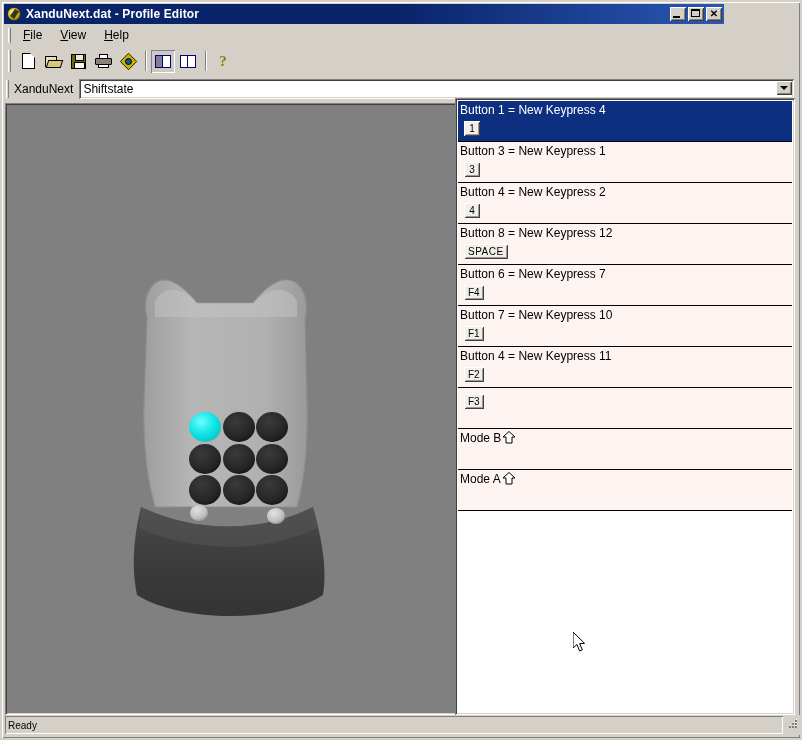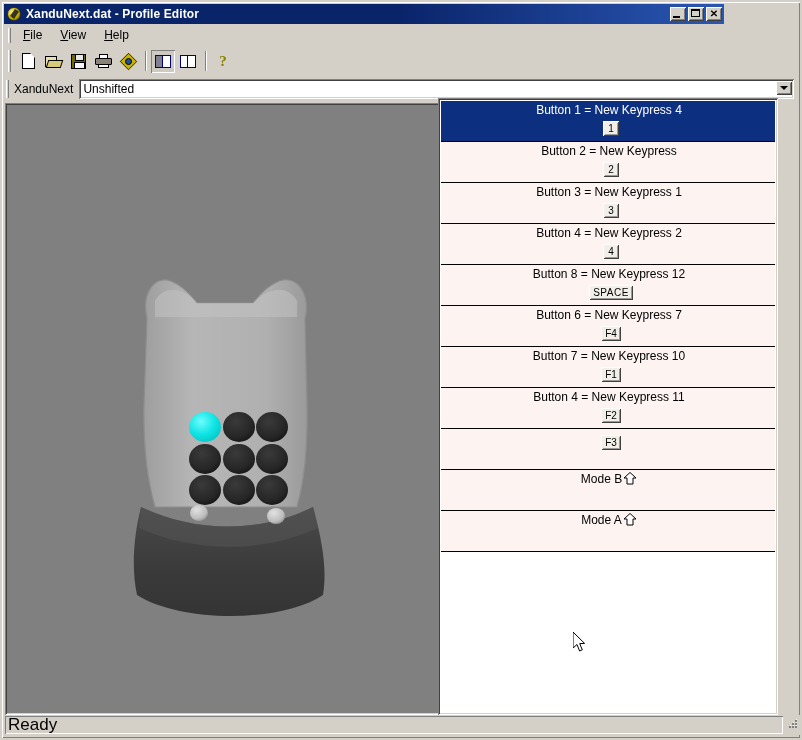--- a/index.html
+++ b/index.html
@@ -383,29 +383,28 @@
     background: #808080;
     box-shadow: inset 1px 1px 0 #808080, inset -1px -1px 0 #ffffff,
                 inset 2px 2px 0 #404040, inset -2px -2px 0 #d4d0c8;
     box-sizing: border-box;
     overflow: hidden;
   }
   .device { position: absolute; left: 0; top: 0; width: 100%; height: 100%; }
 
   .listpane {
     position: absolute;
-    left: 436px; top: 96px;
+    left: 453px; top: 96px;
     width: 340px;
     height: 617px;
     background: #ffffff;
     box-shadow: inset 1px 1px 0 #808080, inset -1px -1px 0 #ffffff,
                 inset 2px 2px 0 #404040, inset -2px -2px 0 #d4d0c8;
     box-sizing: border-box;
     overflow: hidden;
-    text-align: center;
   }
   .list-inner {
     position: absolute;
     left: 3px; top: 3px;
     right: 3px; bottom: 3px;
     background: #ffffff;
     overflow: hidden;
   }
   .row {
     height: 41px;
@@ -461,21 +460,21 @@
   }
   .status-cell {
     flex: 1;
     height: 18px;
     margin-right: 2px;
     box-shadow: inset 1px 1px 0 #808080, inset -1px -1px 0 #ffffff;
     display: flex;
     align-items: center;
     padding-left: 3px;
     box-sizing: border-box;
-    font-size: 17px;
+    font-size: 10px;
     color: #000;
   }
   .status-grip {
     width: 14px; height: 14px;
     position: relative;
     margin-right: 1px;
   }
 
   .cursor {
     position: absolute;
@@ -566,21 +565,21 @@
 
     <div class="tool">
       <span class="ic-help">?</span>
     </div>
   </div>
 
   <div class="shiftbar">
     <div class="shift-grip"></div>
     <div class="shift-label">XanduNext</div>
     <div class="combo">
-      <span class="combo-value">Unshifted</span>
+      <span class="combo-value">Shiftstate</span>
       <span class="combo-arrow">
           <span class="tri"></span>
         </span>
     </div>
   </div>
 
   <div class="viewport">
     <svg class="device" viewBox="0 0 455 612">
       <defs>
         <linearGradient id="bodyG" x1="0" y1="0" x2="1" y2="0">
@@ -648,21 +647,20 @@
       </g>
 
       <ellipse cx="194" cy="410" rx="9" ry="8" fill="url(#domeG)"></ellipse>
       <ellipse cx="271" cy="413" rx="9" ry="8" fill="url(#domeG)"></ellipse>
     </svg>
   </div>
 
   <div class="listpane">
     <div class="list-inner" id="list-inner">
         <div class="row selected"><div class="row-label">Button 1 = New Keypress 4</div><div class="keycap">1</div></div>
-        <div class="row"><div class="row-label">Button 2 = New Keypress</div><div class="keycap">2</div></div>
         <div class="row"><div class="row-label">Button 3 = New Keypress 1</div><div class="keycap">3</div></div>
         <div class="row"><div class="row-label">Button 4 = New Keypress 2</div><div class="keycap">4</div></div>
         <div class="row"><div class="row-label">Button 8 = New Keypress 12</div><div class="keycap wide">SPACE</div></div>
         <div class="row"><div class="row-label">Button 6 = New Keypress 7</div><div class="keycap">F4</div></div>
         <div class="row"><div class="row-label">Button 7 = New Keypress 10</div><div class="keycap">F1</div></div>
         <div class="row"><div class="row-label">Button 4 = New Keypress 11</div><div class="keycap">F2</div></div>
         <div class="row"><div class="keycap">F3</div></div>
         <div class="row">
           <div class="row-label">Mode B<svg class="mode-arrow" width="14" height="13" viewBox="0 0 14 13">
               <polygon points="7,0.5 13,6 10,6 10,12 4,12 4,6 1,6" fill="#ffffff" stroke="#000000" stroke-width="1"></polygon>

